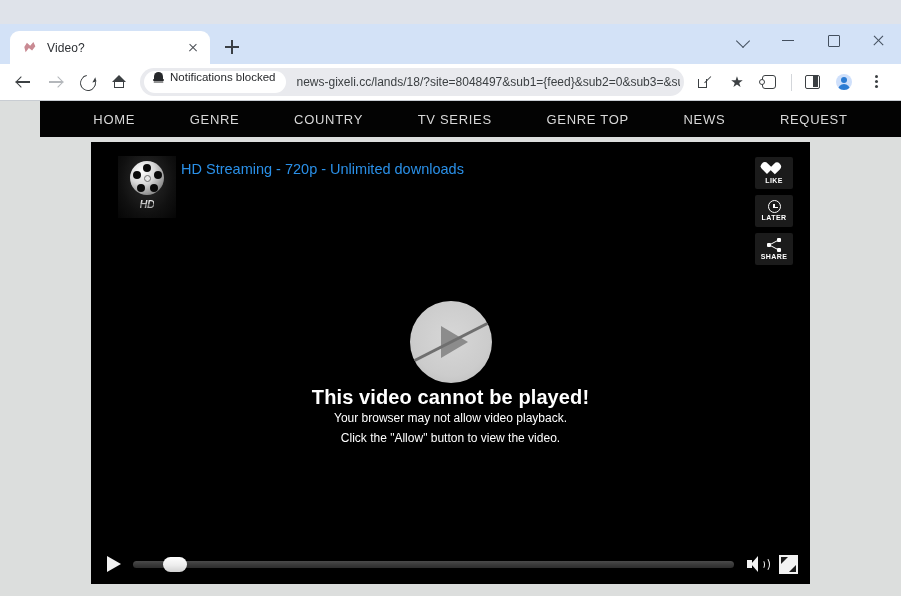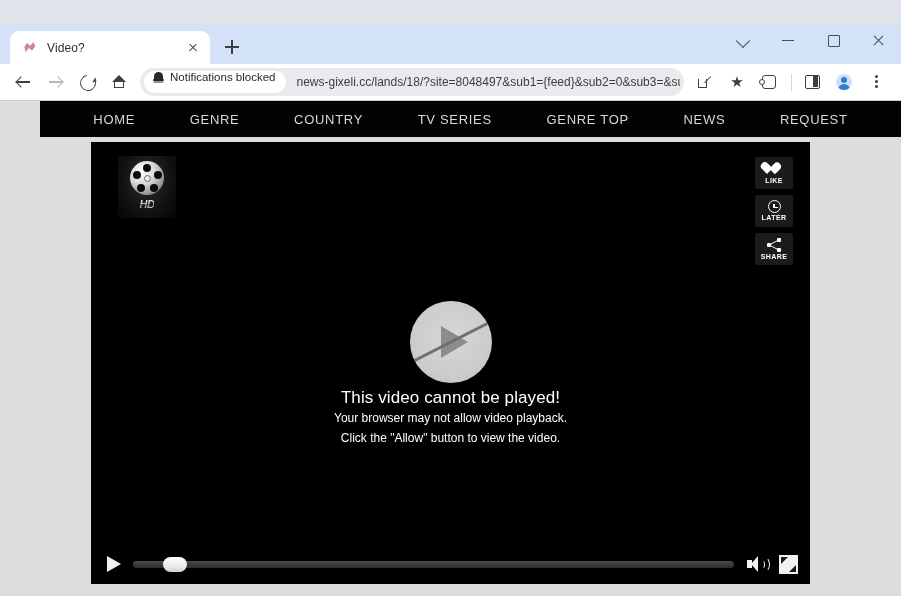--- a/index.html
+++ b/index.html
@@ -608,22 +608,22 @@
   }
 
   .msg-block {
     position: absolute;
     left: 0; right: 0;
     top: 245px;
     text-align: center;
     color: #ffffff;
   }
   .msg-1 {
-    font-size: 17px;
-    font-weight: normal;
+    font-size: 20px;
+    font-weight: bold;
     line-height: 21px;
     letter-spacing: 0.1px;
   }
   .msg-2, .msg-3 {
     font-size: 12px;
     line-height: 20px;
   }
 
   
   .ctrl-bar {
@@ -818,20 +818,21 @@
           <div class="hd-thumb">
             <div class="reel">
               <span class="hole h1"></span>
                 <span class="hole h2"></span>
               <span class="hole h3"></span>
                 <span class="hole h4"></span>
               <span class="hole h5"></span>
             </div>
             <div class="hd-text">HD</div>
           </div>
+          <a class="promo-link">HD Streaming - 720p - Unlimited downloads</a>
         </div>
 
         <div class="side-actions">
           <div class="act-btn">
             <span class="act-glyph g-heart"></span>
             <span class="act-label">LIKE</span>
           </div>
           <div class="act-btn">
             <span class="act-glyph g-clock"></span>
             <span class="act-label">LATER</span>

